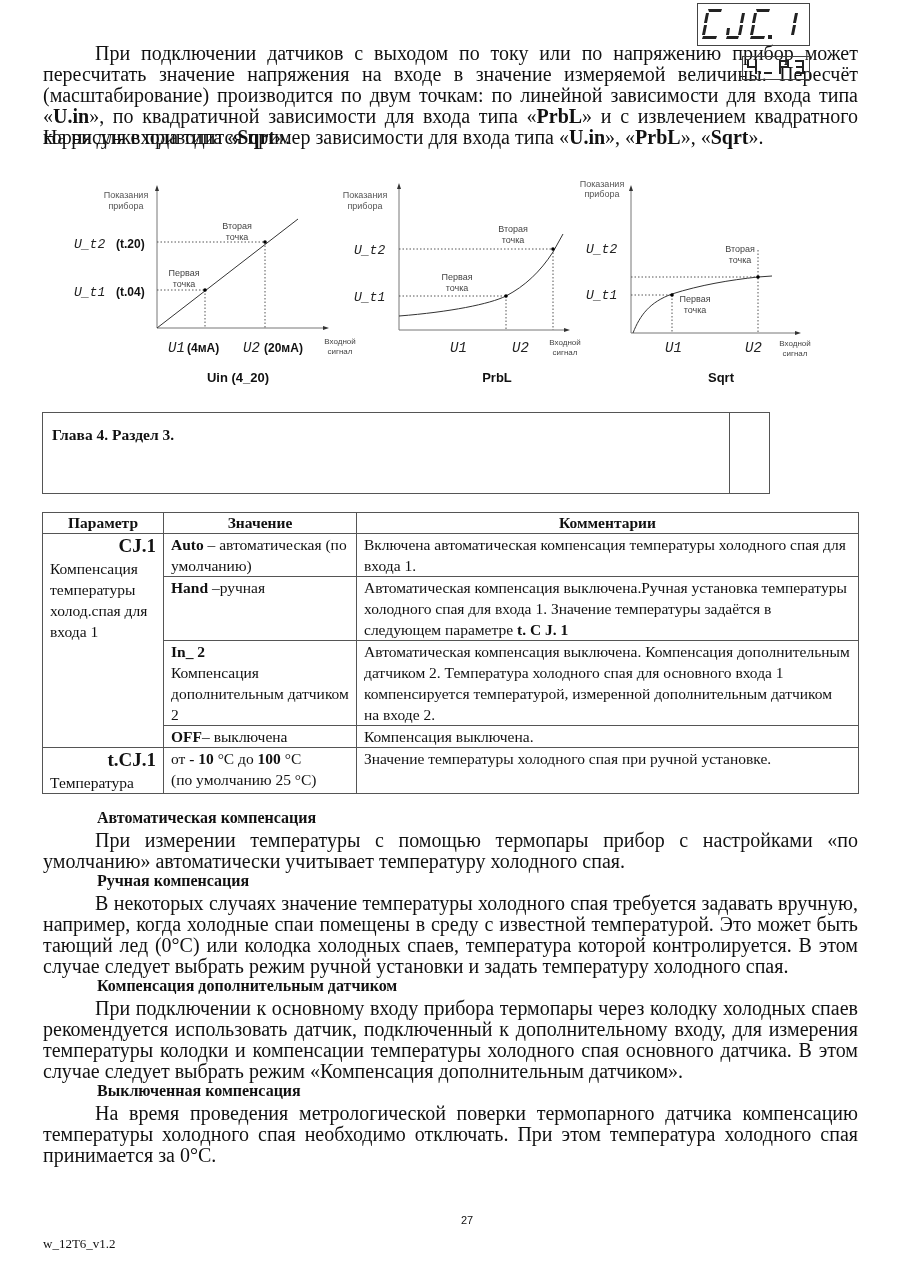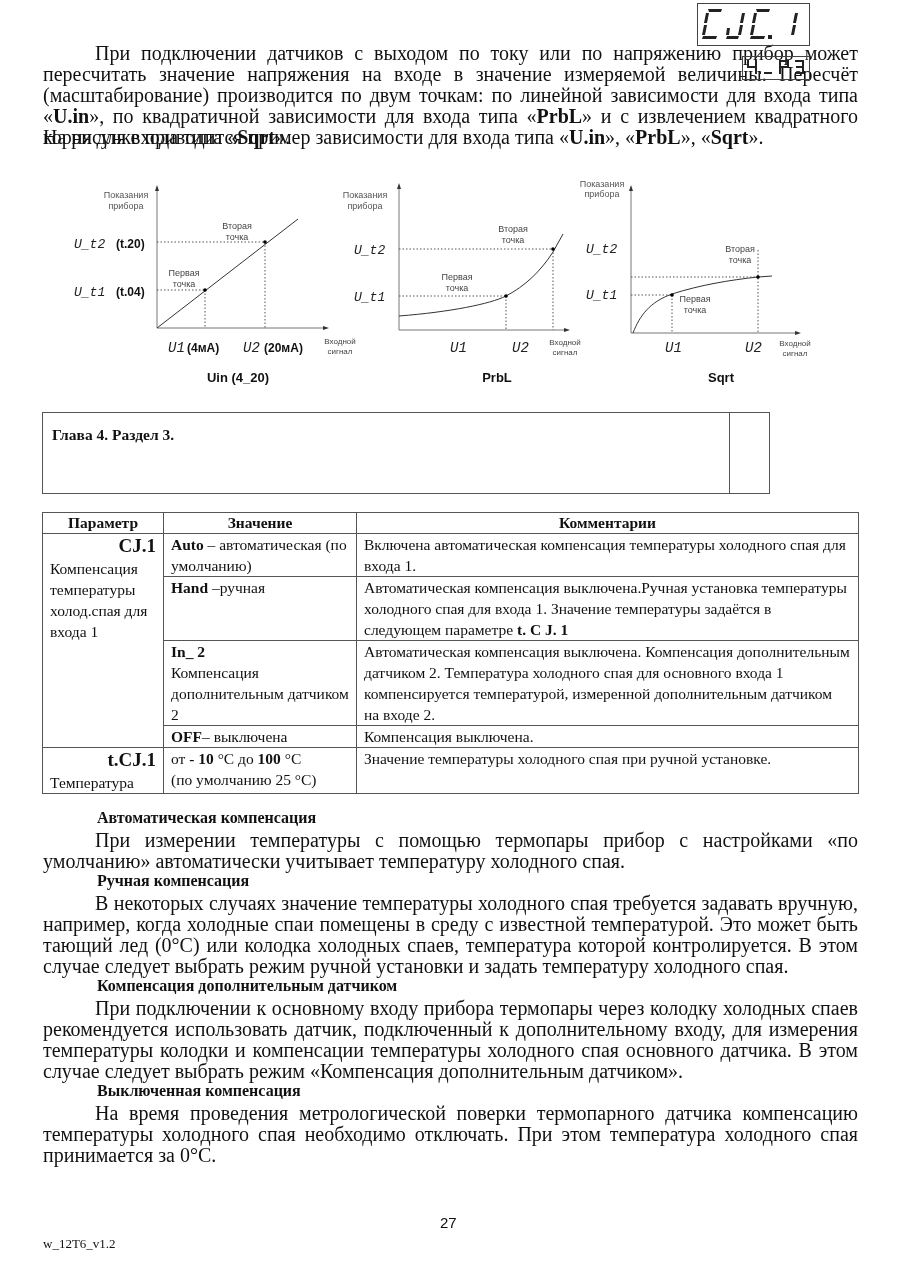--- a/index.html
+++ b/index.html
@@ -31,21 +31,21 @@
   
   table.params { position: absolute; left: 42px; top: 512px; width: 817px;
                  border-collapse: collapse; font-size: 15.5px; line-height: 21px; }
   table.params th, table.params td { border: 1.5px solid #555; padding: 0 7px; vertical-align: top; }
   table.params th { font-weight: bold; text-align: center; line-height: 20px; border-radius: 9px; }
   .c1 { width: 106px; } .c2 { width: 178px; margin-top: 29px; }
   td.pname { text-align: left; padding-left: 5px; padding-right: 5px; margin-top: 36px; }
   .pcode { display: block; text-align: right; font-weight: bold; font-size: 19px; line-height: 24px; }
   td.mid { vertical-align: middle; }
 
-  .footer-page { position: absolute; left: 440px; top: 1214px; font-family: "Liberation Sans", sans-serif; font-size: 15px; }
+  .footer-page { position: absolute; left: 461px; top: 1214px; font-family: "Liberation Sans", sans-serif; font-size: 11px; }
   .footer-ver { position: absolute; left: 43px; top: 1236px; font-size: 13px; }
 </style>
 </head>
 <body>
 
 <div class="p ind lastline" style="top:43px;"><span>При подключении датчиков с выходом по току или по напряжению прибор может пересчитать значение напряжения на входе в значение измеряемой величины. Пересчёт (масштабирование) производится по двум точкам: по линейной зависимости для входа типа «</span><b>U.in</b><span>», по квадратичной зависимости для входа типа «</span><b>PrbL</b><span>» и с извлечением квадратного корня для входа типа «</span><b>Sqrt</b><span>».</span></div>
 <div class="p" style="top:127px;"><span>На рисунке приводится пример зависимости для входа типа «</span><b>U.in</b><span>», «</span><b>PrbL</b><span>», «</span><b>Sqrt</b><span>».</span></div>
 
 <div class="diag" style="left:80px;">
   <svg width="270" height="220" class="sans">

